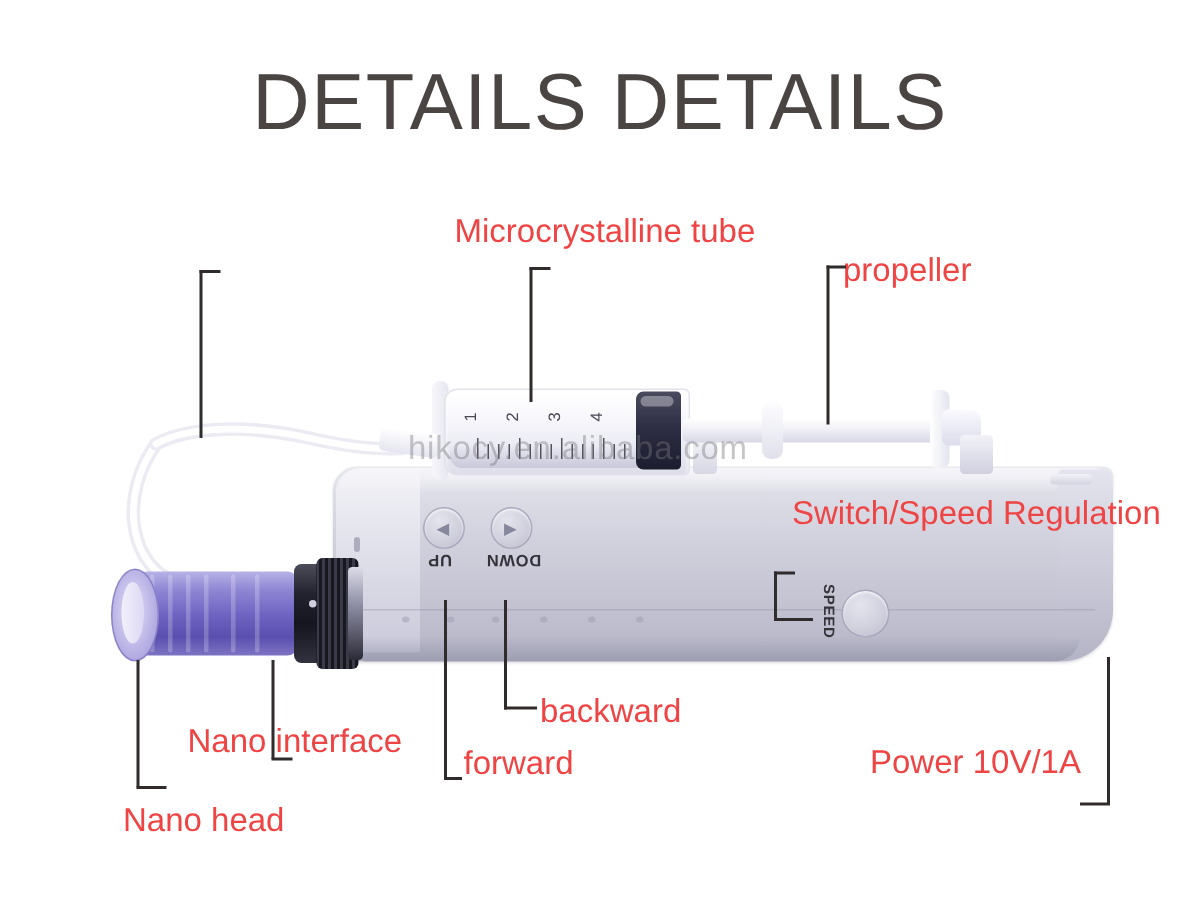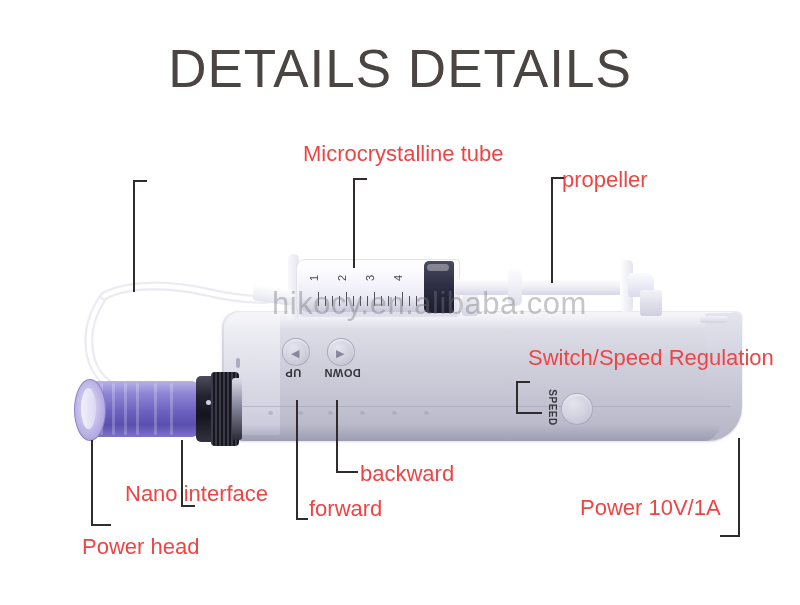--- a/index.html
+++ b/index.html
@@ -425,21 +425,21 @@
     height: 5px;
     border-radius: 50%;
     background: #cfcfe0;
   }
 
   
   .watermark {
     position: absolute;
     left: 272px;
     top: 286px;
-    font-size: 31px;
+    font-size: 22px;
     color: rgba(120,120,125,0.42);
     letter-spacing: 0.5px;
     white-space: nowrap;
     pointer-events: none;
   }
 </style>
 </head>
 <body>
 
 <div id="stage">
@@ -545,38 +545,38 @@
   <div class="lead lead-v" style="left:133px; top:180px; height:112px;"></div>
 
   <div class="label" style="left:303px; top:141px;">Microcrystalline tube</div>
   <div class="lead lead-h" style="left:353px; top:178px; width:14px;"></div>
   <div class="lead lead-v" style="left:353px; top:178px; height:90px;"></div>
 
   <div class="label" style="left:562px; top:167px;">propeller</div>
   <div class="lead lead-h" style="left:551px; top:177px; width:13px;"></div>
   <div class="lead lead-v" style="left:551px; top:177px; height:106px;"></div>
 
-  <div class="label" style="left:528px; top:345px;">Switch/Speed Regulation</div>
+  <div class="label" style="left:528px; top:329px;">Switch/Speed Regulation</div>
   <div class="lead lead-h" style="left:516px; top:381px; width:14px;"></div>
   <div class="lead lead-v" style="left:516px; top:381px; height:33px;"></div>
   <div class="lead lead-h" style="left:516px; top:412px; width:26px;"></div>
 
   <div class="label" style="left:580px; top:495px;">Power 10V/1A</div>
   <div class="lead lead-v" style="left:738px; top:438px; height:98px;"></div>
   <div class="lead lead-h" style="left:720px; top:535px; width:20px;"></div>
 
   <div class="label" style="left:360px; top:461px;">backward</div>
   <div class="lead lead-v" style="left:336px; top:400px; height:73px;"></div>
   <div class="lead lead-h" style="left:336px; top:471px; width:22px;"></div>
 
   <div class="label" style="left:309px; top:496px;">forward</div>
   <div class="lead lead-v" style="left:296px; top:400px; height:119px;"></div>
   <div class="lead lead-h" style="left:296px; top:518px; width:12px;"></div>
 
   <div class="label" style="left:125px; top:481px;">Nano interface</div>
   <div class="lead lead-v" style="left:181px; top:440px; height:66px;"></div>
   <div class="lead lead-h" style="left:181px; top:505px; width:14px;"></div>
 
-  <div class="label" style="left:82px; top:534px;">Power head</div>
+  <div class="label" style="left:82px; top:534px;">Nano head</div>
   <div class="lead lead-v" style="left:91px; top:440px; height:85px;"></div>
   <div class="lead lead-h" style="left:91px; top:524px; width:20px;"></div>
 
 </div>
 
 </body></html>

